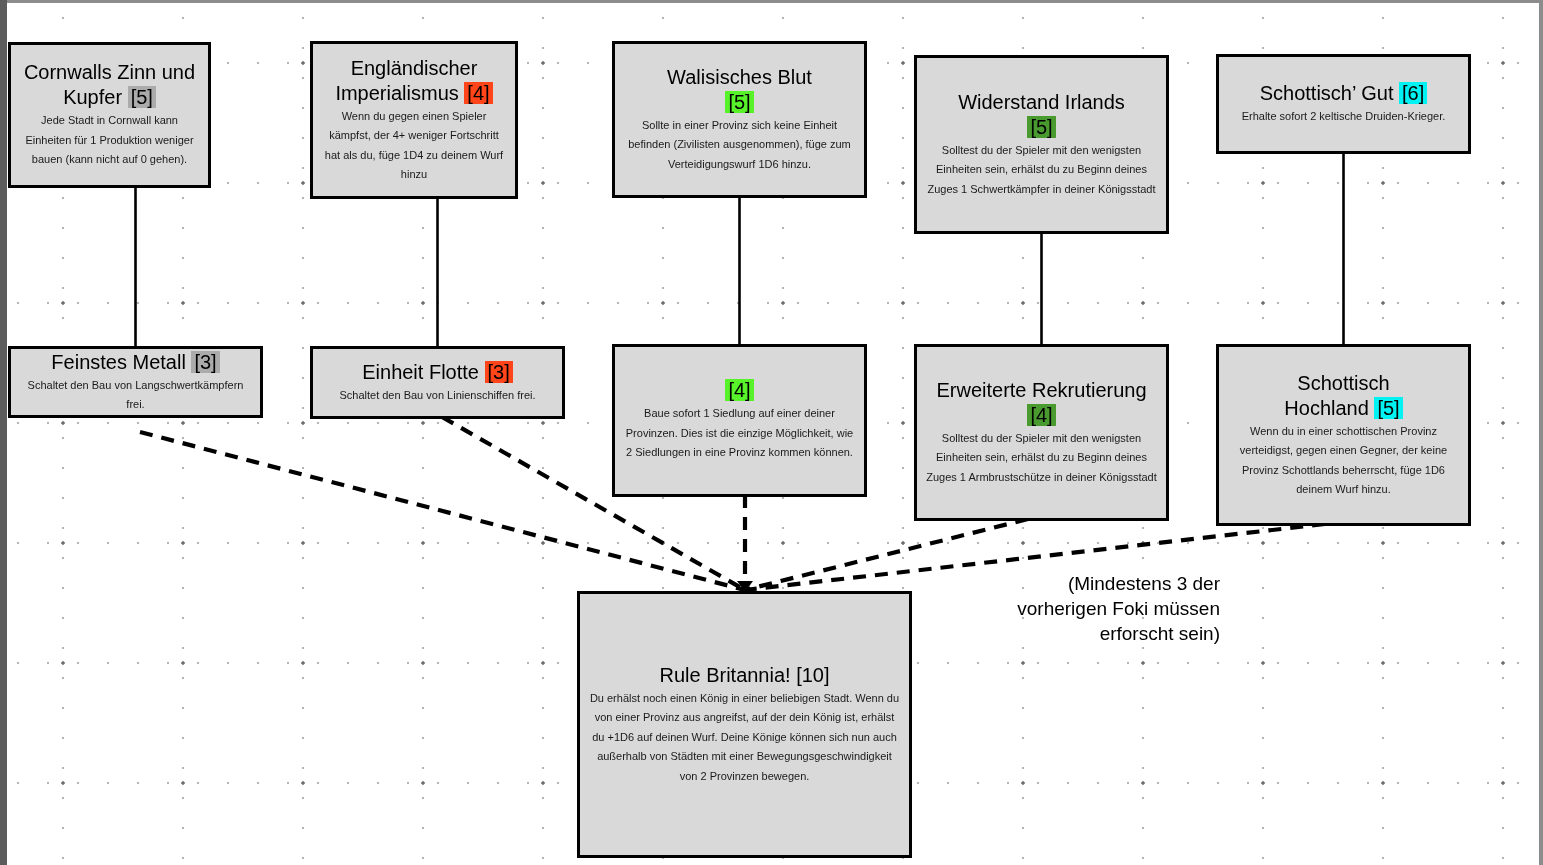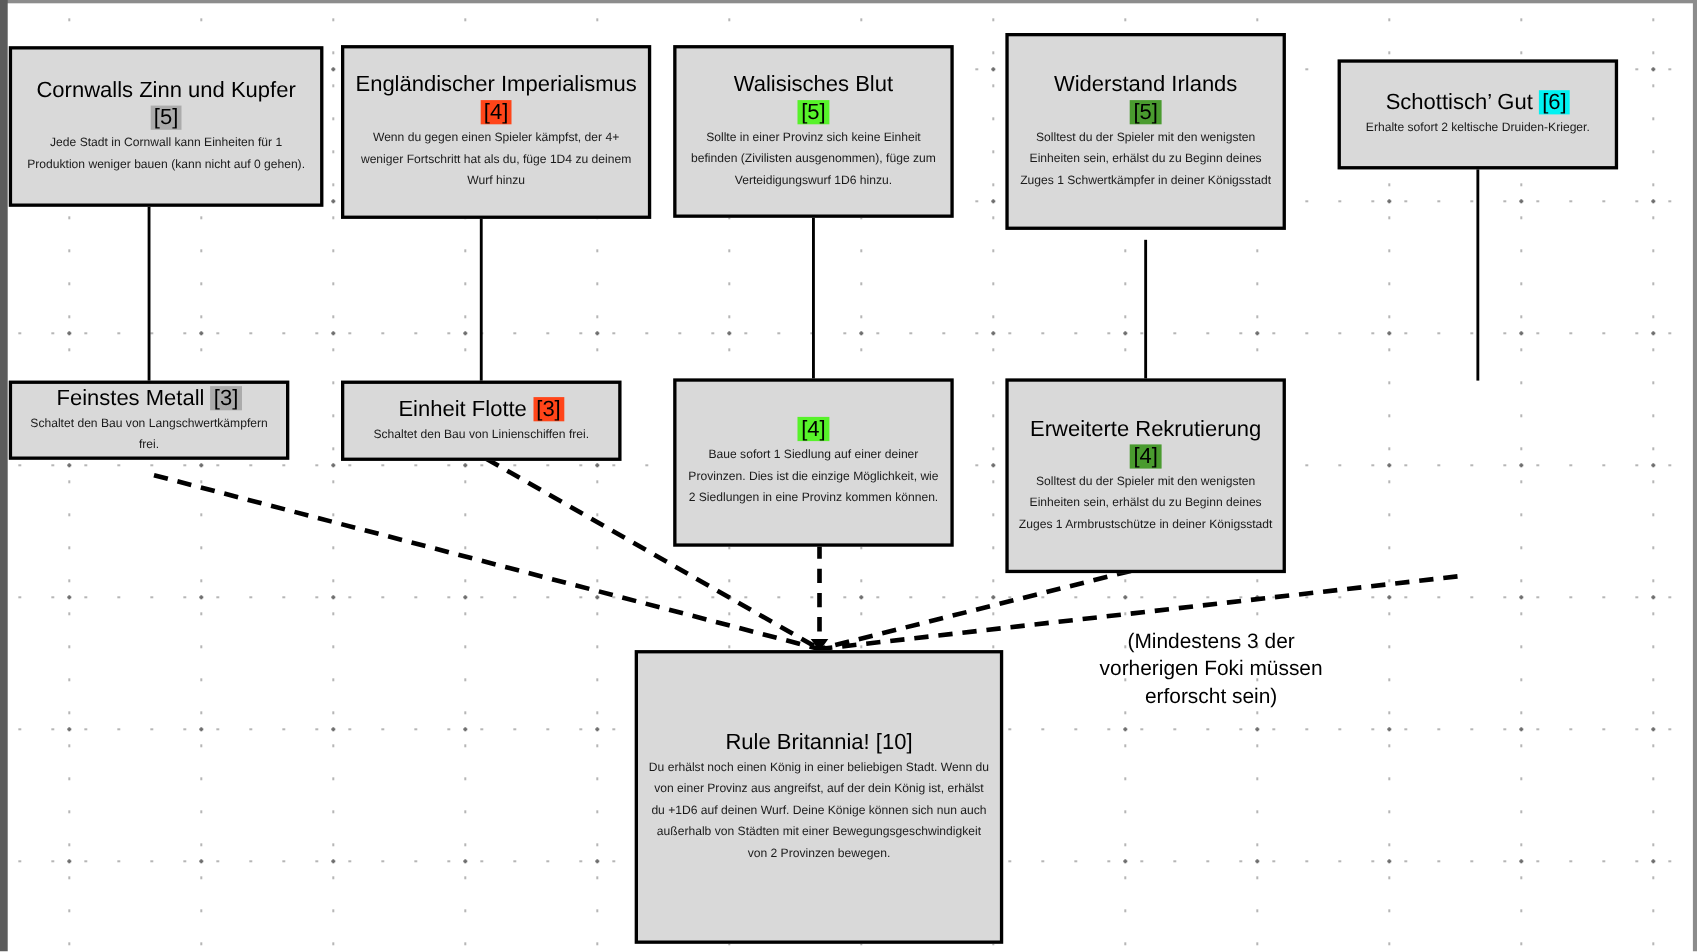--- a/index.html
+++ b/index.html
@@ -36,21 +36,21 @@
     display: flex; flex-direction: column; justify-content: center;
     padding: 2px 8px;
     z-index: 10;
   }
   .node .title { font-size: 20px; line-height: 25px; color: #000; }
   .node .cost  { padding: 0 3px; }
   .node.stack .title-text { display: block; }
   .node .body  { font-size: 11px; line-height: 19.5px; color: #1a1a1a; margin-top: 1px; }
   .note {
     position: absolute; left: 982px; top: 571px; width: 238px;
-    font-size: 19px; line-height: 25px; text-align: center; color:#000;
+    font-size: 19px; line-height: 25px; text-align: right; color:#000;
     z-index: 10;
   }
 </style>
 </head>
 <body>
 
 <div id="frame">
   <div id="canvas"></div>
 
   <svg class="edges" viewBox="0 0 1543 865">
@@ -60,36 +60,36 @@
     <line class="solid" x1="1041.5" y1="218" x2="1041.5" y2="346"></line>
     <line class="solid" x1="1343.5" y1="122" x2="1343.5" y2="346"></line>
     <line class="dashed" x1="140" y1="432" x2="745" y2="590"></line>
     <line class="dashed" x1="442" y1="417" x2="745" y2="590"></line>
     <line class="dashed" x1="745" y1="495" x2="745" y2="590"></line>
     <line class="dashed" x1="1028" y1="519" x2="745" y2="590"></line>
     <line class="dashed" x1="1325" y1="524" x2="745" y2="590"></line>
     <polygon points="737,581 753,581 745,592" fill="#000"></polygon>
   </svg>
 
-  <div class="node" style="left:8px; top:42px; width:286px; height:146px">
+  <div class="node" style="left:8px; top:42px; width:203px; height:146px">
     <div class="title"><span class="title-text">Cornwalls Zinn und Kupfer</span> <span class="cost" style="background: rgb(171, 171, 171);">[5]</span></div>
     <div class="body">Jede Stadt in Cornwall kann Einheiten für 1 Produktion weniger bauen (kann nicht auf 0 gehen).</div>
   </div>
 
-  <div class="node" style="left:310px; top:41px; width:282px; height:158px">
+  <div class="node" style="left:310px; top:41px; width:208px; height:158px">
     <div class="title"><span class="title-text">Engländischer Imperialismus</span> <span class="cost" style="background: rgb(255, 69, 25);">[4]</span></div>
     <div class="body">Wenn du gegen einen Spieler kämpfst, der 4+ weniger Fortschritt hat als du, füge 1D4 zu deinem Wurf hinzu</div>
   </div>
 
   <div class="node stack" style="left:612px; top:41px; width:255px; height:157px">
     <div class="title"><span class="title-text">Walisisches Blut</span> <span class="cost" style="background: rgb(87, 242, 42);">[5]</span></div>
     <div class="body">Sollte in einer Provinz sich keine Einheit befinden (Zivilisten ausgenommen), füge zum Verteidigungswurf 1D6 hinzu.</div>
   </div>
 
-  <div class="node stack" style="left:914px; top:30px; width:255px; height:179px">
+  <div class="node stack" style="left:914px; top:55px; width:255px; height:179px">
     <div class="title"><span class="title-text">Widerstand Irlands</span> <span class="cost" style="background: rgb(74, 155, 47);">[5]</span></div>
     <div class="body">Solltest du der Spieler mit den wenigsten Einheiten sein, erhälst du zu Beginn deines Zuges 1 Schwertkämpfer in deiner Königsstadt</div>
   </div>
 
   <div class="node" style="left:1216px; top:54px; width:255px; height:100px">
     <div class="title"><span class="title-text">Schottisch’ Gut</span> <span class="cost" style="background: rgb(0, 242, 242);">[6]</span></div>
     <div class="body">Erhalte sofort 2 keltische Druiden-Krieger.</div>
   </div>
 
   <div class="node" style="left:8px; top:346px; width:255px; height:72px">
@@ -105,20 +105,24 @@
   <div class="node stack" style="left:612px; top:344px; width:255px; height:153px">
     <div class="title"> <span class="cost" style="background: rgb(87, 242, 42);">[4]</span></div>
     <div class="body">Baue sofort 1 Siedlung auf einer deiner Provinzen. Dies ist die einzige Möglichkeit, wie 2 Siedlungen in eine Provinz kommen können.</div>
   </div>
 
   <div class="node" style="left:914px; top:344px; width:255px; height:177px">
     <div class="title"><span class="title-text">Erweiterte Rekrutierung</span> <span class="cost" style="background: rgb(74, 155, 47);">[4]</span></div>
     <div class="body">Solltest du der Spieler mit den wenigsten Einheiten sein, erhälst du zu Beginn deines Zuges 1 Armbrustschütze in deiner Königsstadt</div>
   </div>
 
+  <div class="node" style="left:1216px; top:344px; width:255px; height:182px">
+    <div class="title" style="max-width:175px; margin:0 auto;"><span class="title-text">Schottisch Hochland</span> <span class="cost" style="background: rgb(0, 242, 242);">[5]</span></div>
+    <div class="body">Wenn du in einer schottischen Provinz verteidigst, gegen einen Gegner, der keine Provinz Schottlands beherrscht, füge 1D6 deinem Wurf hinzu.</div>
+  </div>
 
   <div class="node" style="left:577px; top:591px; width:335px; height:267px">
     <div class="title">Rule Britannia! [10]</div>
     <div class="body">Du erhälst noch einen König in einer beliebigen Stadt. Wenn du von einer Provinz aus angreifst, auf der dein König ist, erhälst du +1D6 auf deinen Wurf. Deine Könige können sich nun auch außerhalb von Städten mit einer Bewegungsgeschwindigkeit von 2 Provinzen bewegen.</div>
   </div>
 
   <div class="note">(Mindestens 3 der vorherigen Foki müssen erforscht sein)</div>
 
   <div class="border-top"></div>
   <div class="border-left"></div>

